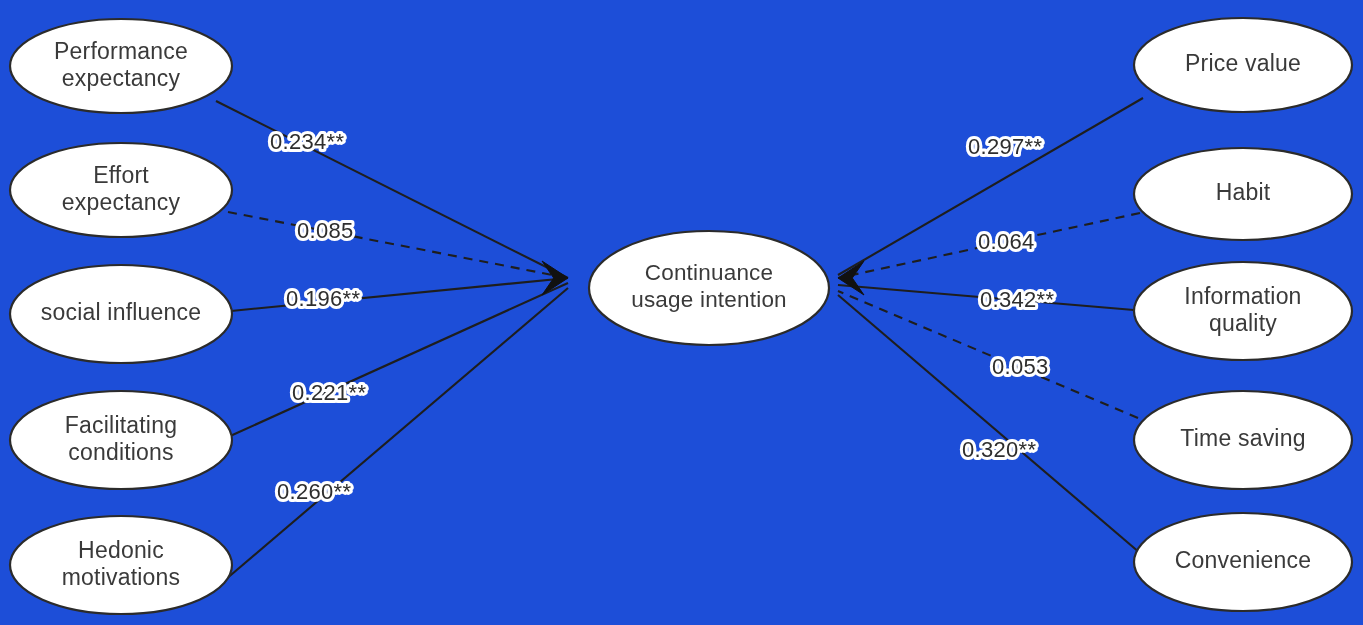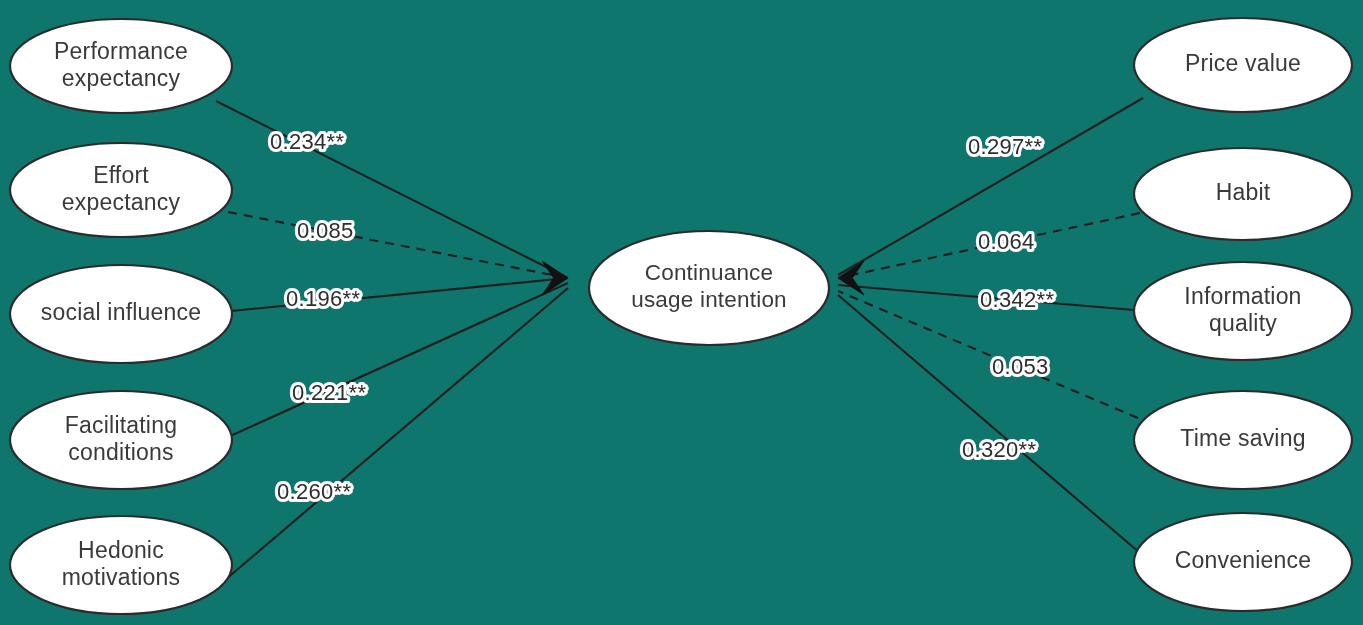--- a/index.html
+++ b/index.html
@@ -7,21 +7,21 @@
     padding: 0;
     background: #ffffff;
   }
   body {
     font-family: "Liberation Sans", sans-serif;
   }
   #diagram-root {
     position: relative;
     width: 1363px;
     height: 625px;
-    background: #0f766e;
+    background: #1d4ed8;
     overflow: hidden;
   }
   svg#path-diagram {
     display: block;
     width: 1363px;
     height: 625px;
   }
   .node-ellipse {
     fill: #ffffff;
     stroke: #2b2b2b;

